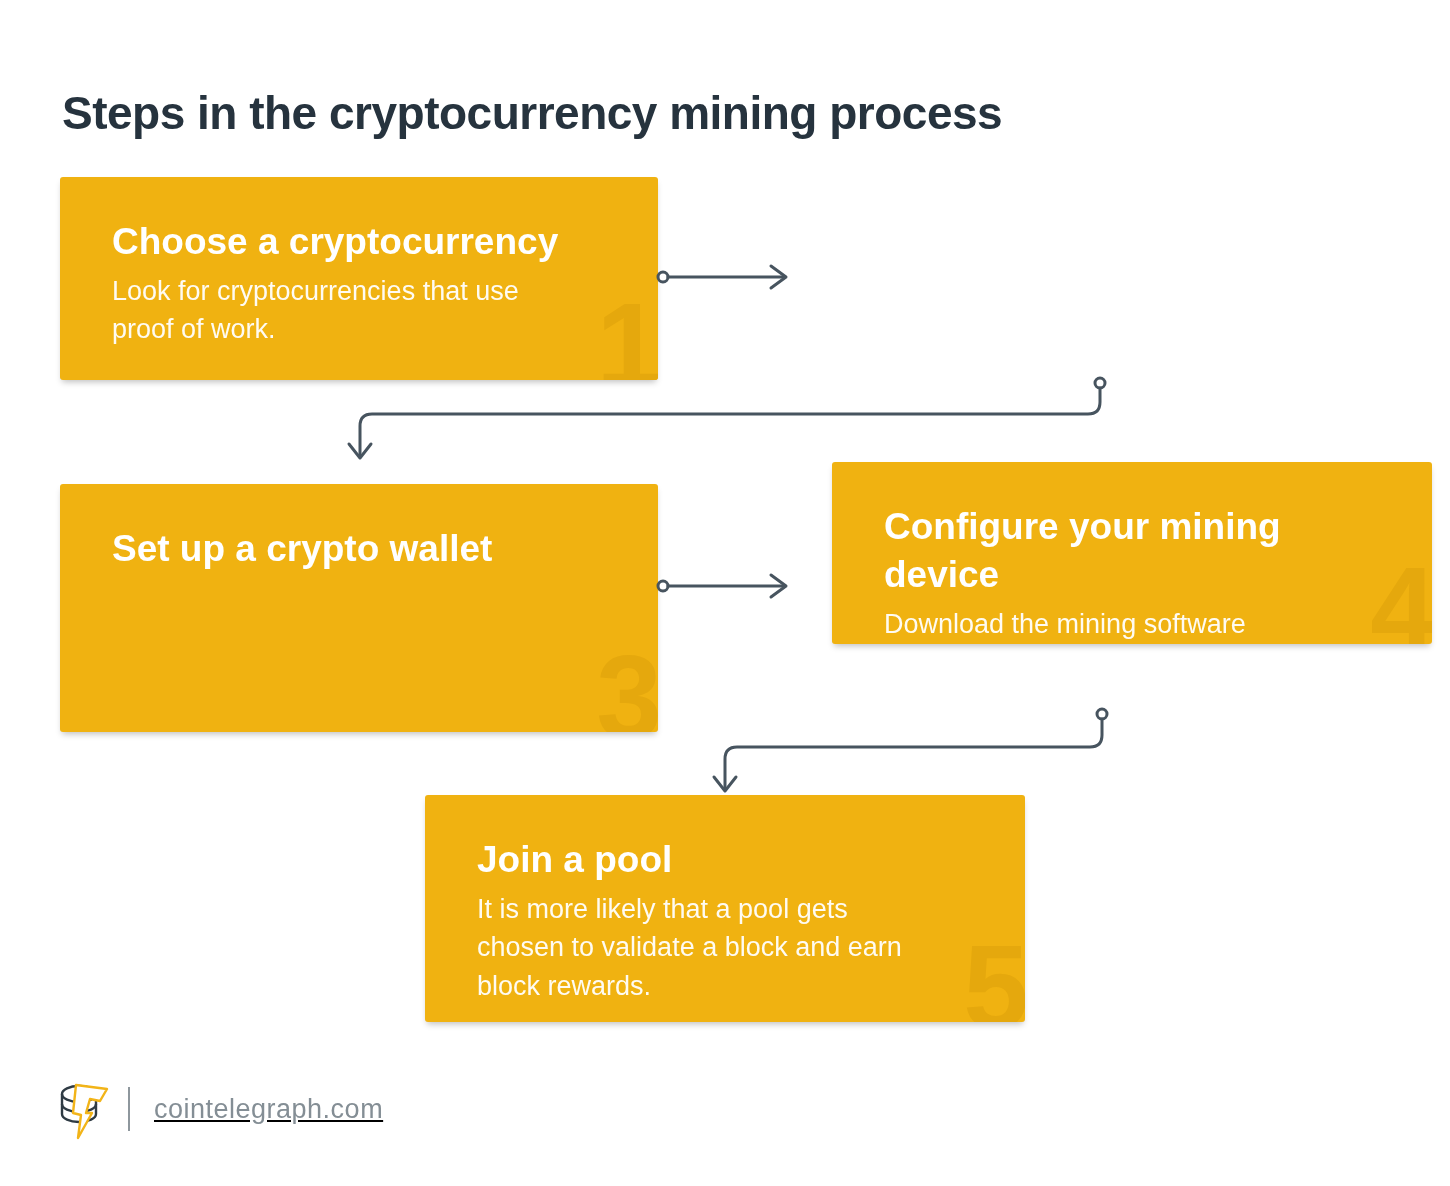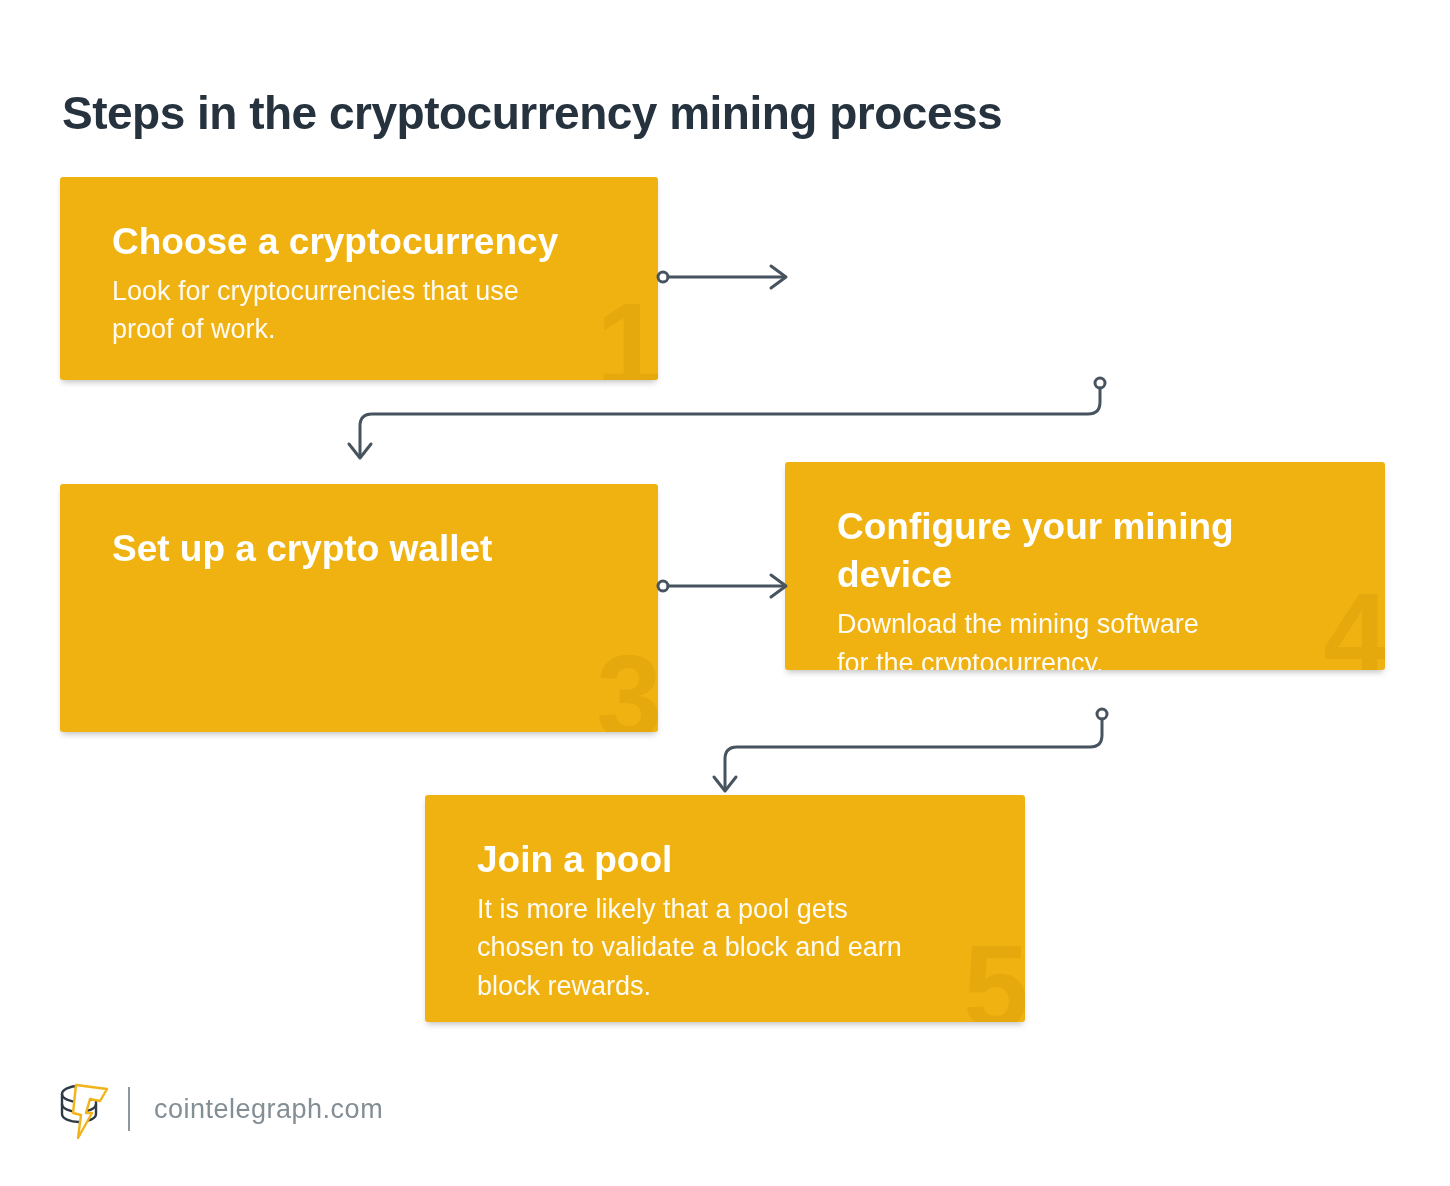--- a/index.html
+++ b/index.html
@@ -25,21 +25,21 @@
     background: #F0B211;
     border-radius: 3px;
     overflow: hidden;
     box-sizing: border-box;
     padding: 41px 85px 0 52px;
     box-shadow: 0 4px 6px -2px rgba(0,0,0,0.25);
   }
   .card-1 { left: 60px;  top: 177px; width: 598px; height: 203px; }
   .card-2 { left: 790px; top: 177px; width: 600px; height: 203px; }
   .card-3 { left: 60px;  top: 484px; width: 598px; height: 248px; }
-  .card-4 { left: 785px; top: 462px; width: 600px; height: 208px; }
+  .card-4 { left: 832px; top: 462px; width: 600px; height: 182px; }
   .card-5 { left: 425px; top: 795px; width: 600px; height: 227px; }
   .step-heading {
     margin: 0;
     font-size: 37px;
     font-weight: 700;
     line-height: 1.3;
     color: #ffffff;
     white-space: pre-line;
     position: relative;
     z-index: 2;
@@ -82,20 +82,21 @@
     fill: #ffffff;
     stroke: #47545F;
     stroke-width: 3;
   }
   .footer {
     position: absolute;
     left: 58px;
     top: 1078px;
     display: flex;
     align-items: center;
+    text-decoration: underline;
   }
   .footer-logo { width: 52px; height: 62px; }
   .footer-divider {
     width: 2px;
     height: 44px;
     background: #8E979D;
     margin-left: 18px;
     margin-right: 24px;
   }
   .footer-site {

